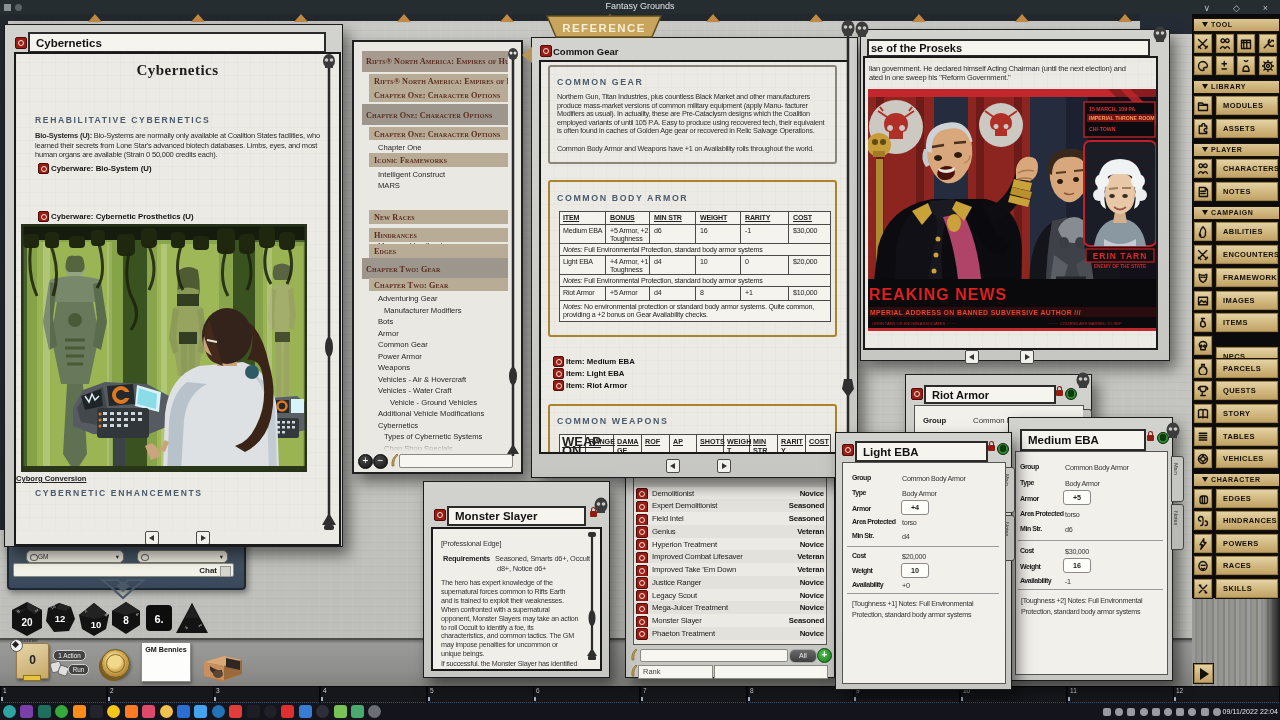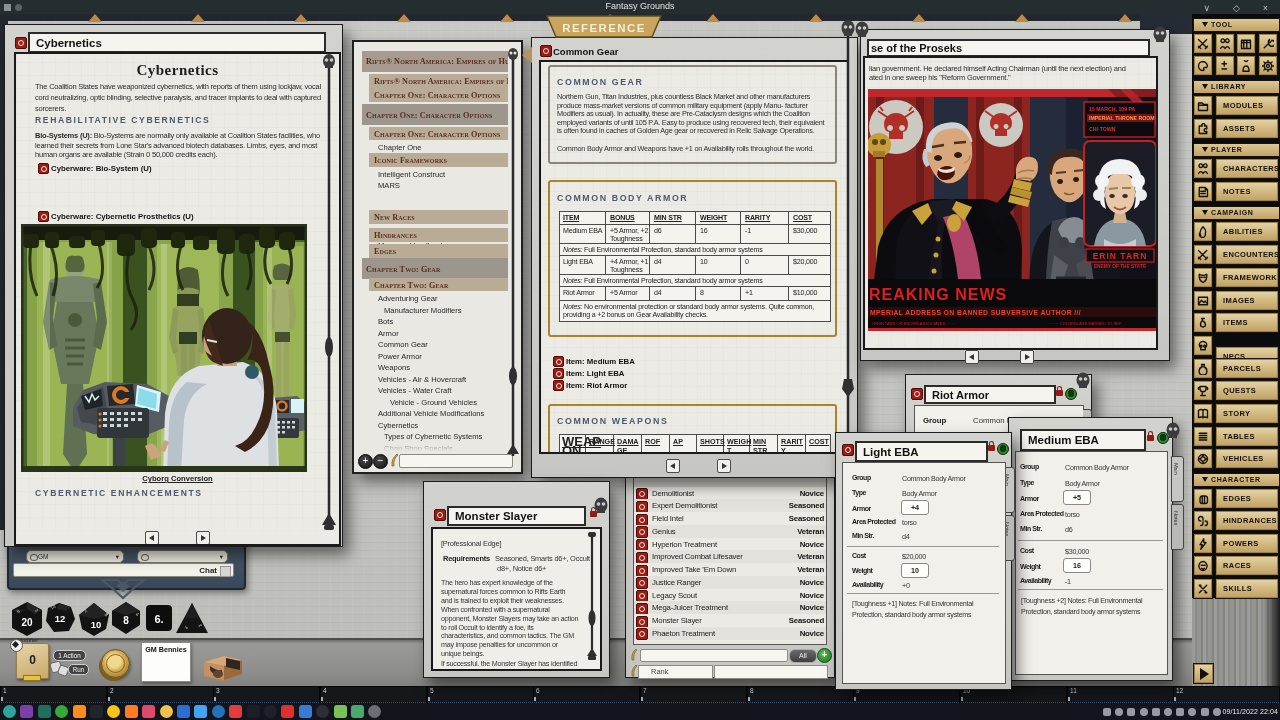--- a/index.html
+++ b/index.html
@@ -216,21 +216,20 @@
     </div>
     <div id="winlayer">
 
       <div class="win" style="left:4px;top:10px;width:337px;height:521px;z-index:10;">
         <div class="ricon" style="left:10px;top:12px;"></div>
         <div class="tbox" style="left:23px;top:7px;width:294px;height:17px;">
             <div class="tt" style="font-size:11.5px;">Cybernetics</div>
           </div>
         <div class="content paper" style="left:9px;top:27px;width:323px;height:490px;">
           <div class="abs" style="left:0;top:8px;width:100%;text-align:center;font-family:'Liberation Serif',serif;font-weight:bold;font-size:15px;color:#1c1c1c;letter-spacing:.5px;">Cybernetics</div>
-          <div class="abs" style="left:19px;top:28px;width:295px;font-size:7.5px;letter-spacing:-.22px;line-height:10.8px;color:#2b2b2b;white-space:nowrap;">The Coalition States have weaponized cybernetics, with reports of them using lockjaw, vocal<br>cord neutralizing, optic blinding, selective paralysis, and tracer implants to deal with captured<br>sorcerers.</div>
           <div class="abs hdrblue" style="left:19px;top:61px;font-size:8.6px;">REHABILITATIVE CYBERNETICS</div>
           <div class="abs" style="left:19px;top:77px;width:295px;font-size:7.5px;letter-spacing:-.22px;line-height:9.7px;color:#2b2b2b;white-space:nowrap;"><b>Bio-Systems (U):</b> Bio-Systems are normally only available at Coalition States facilities, who<br>learned their secrets from Lone Star's advanced biotech databases. Limbs, eyes, and most<br>human organs are available (Strain 0 50,000 credits each).</div>
           <div class="ricon" style="left:22px;top:109px;width:9px;height:9px;"></div>
           <div class="abs" style="left:35px;top:110px;font-size:7.8px;font-weight:bold;color:#111;">Cyberware: Bio-System (U)</div>
           <div class="ricon" style="left:22px;top:157px;width:9px;height:9px;"></div>
           <div class="abs" style="left:35px;top:158px;font-size:7.8px;font-weight:bold;color:#111;">Cyberware: Cybernetic Prosthetics (U)</div>
           <svg class="abs" style="left:5px;top:170px;" width="286" height="248" viewBox="0 0 286 248">
             <rect width="286" height="248" fill="#47602a"></rect>
             <rect x="6" y="14" width="96" height="234" fill="#87a348"></rect>
             <rect x="16" y="18" width="72" height="230" fill="#9cb554"></rect>
@@ -381,21 +380,21 @@
               <path d="M228,98 q8,22 -2,38 q14,-2 16,18 q4,26 -6,46 q-8,18 -22,22 l10,6 q20,-10 26,-34 q6,-28 -2,-54 q-6,-30 -20,-42 z" fill="#3a2418"></path>
               <circle cx="231" cy="148" r="7" fill="#2e5a68"></circle>
               <path d="M183,112 q-2,10 2,16 l6,4 q-6,-12 -8,-20" fill="#c9a47c"></path>
               <path d="M186,116 l10,2" stroke="#e8e4da" stroke-width="2" fill="none"></path>
               <path d="M124,222 q8,-6 12,2 l4,8 -10,4 z" fill="#c9a47c"></path>
               <path d="M138,226 l6,-10 4,2 -4,10 z" fill="#c9a47c"></path>
             </g>
             <rect x="0" y="242" width="286" height="6" fill="#2a3618"></rect>
               <rect x="1" y="1" width="284" height="246" fill="none" stroke="#27331a" stroke-width="3"></rect>
           </svg>
-          <div class="abs" style="left:0;top:420px;width:100%;text-align:center;font-size:7.6px;font-weight:bold;text-decoration:underline;color:#222;">Cyborg Conversion</div>
+          <div class="abs" style="left:0;top:420px;width:100%;font-size:7.6px;font-weight:bold;text-decoration:underline;color:#222;">Cyborg Conversion</div>
           <div class="abs hdrblue" style="left:19px;top:434px;font-size:8.6px;">CYBERNETIC ENHANCEMENTS</div>
           <div class="abs" style="left:0;top:468px;width:100%;height:22px;background:linear-gradient(180deg,rgba(235,234,228,0),#ebeae4 70%);"></div>
           <div class="navsq" style="left:129px;top:477px;">
               <div style="position:absolute;left:3px;top:3px;width:0;height:0;border-top:3px solid transparent;border-bottom:3px solid transparent;border-right:5px solid #333;"></div>
             </div>
           <div class="navsq" style="left:180px;top:477px;">
               <div style="position:absolute;left:4px;top:3px;width:0;height:0;border-top:3px solid transparent;border-bottom:3px solid transparent;border-left:5px solid #333;"></div>
             </div>
         </div>
 
@@ -868,21 +867,21 @@
           </div>
         <svg class="abs" style="left:2px;top:227px;" width="11" height="14">
             <path d="M8,1 Q3,5 4,12 L6,12 Q5,5 9,2 Z" fill="#c9a551" stroke="#7a5f1f" stroke-width=".7"></path>
           </svg>
         <div class="abs" style="left:14px;top:228px;width:146px;height:11px;background:#f7f6f0;border:1px solid #8a8a80;border-radius:2px;"></div>
         <div class="abs" style="left:163px;top:228px;width:26px;height:12px;background:linear-gradient(180deg,#6a6a6a,#3e3e3e);border:1px solid #aaa;border-radius:6px;color:#f0f0f0;font-size:7px;text-align:center;line-height:12px;">All</div>
         <div class="abs" style="left:191px;top:227px;width:13px;height:13px;border-radius:50%;background:radial-gradient(circle at 40% 35%,#4ec04e,#1a7a1a);border:1px solid #0c4a0c;color:#fff;font-size:10px;font-weight:bold;line-height:12px;text-align:center;">+</div>
         <svg class="abs" style="left:2px;top:243px;" width="11" height="14">
             <path d="M8,1 Q3,5 4,12 L6,12 Q5,5 9,2 Z" fill="#c9a551" stroke="#7a5f1f" stroke-width=".7"></path>
           </svg>
-        <div class="abs" style="left:12px;top:244px;width:73px;height:12px;background:#f7f6f0;border:1px solid #8a8a80;font-size:7.5px;color:#444;line-height:12px;"><span style="margin-left:12px;">Rank</span></div>
+        <div class="abs" style="left:12px;top:244px;width:73px;height:12px;background:#f7f6f0;border:1px solid #8a8a80;font-size:7.5px;color:#444;line-height:12px;"><span style="margin-left:4px;">Rank</span></div>
         <div class="abs" style="left:88px;top:244px;width:112px;height:12px;background:#f7f6f0;border:1px solid #8a8a80;"></div>
       </div>
 
       <div class="win" style="left:423px;top:467px;width:185px;height:195px;z-index:16;">
         <svg class="abs" style="left:170px;top:15px;" width="15" height="17">
             <ellipse cx="7" cy="8" rx="6.5" ry="7.5" fill="#3c3c3c"></ellipse>
             <circle cx="4.5" cy="7" r="1.8" fill="#c9c9c6"></circle>
             <circle cx="9.5" cy="7" r="1.8" fill="#c9c9c6"></circle>
             <rect x="3" y="13" width="8" height="3" fill="#3c3c3c"></rect>
           </svg>

